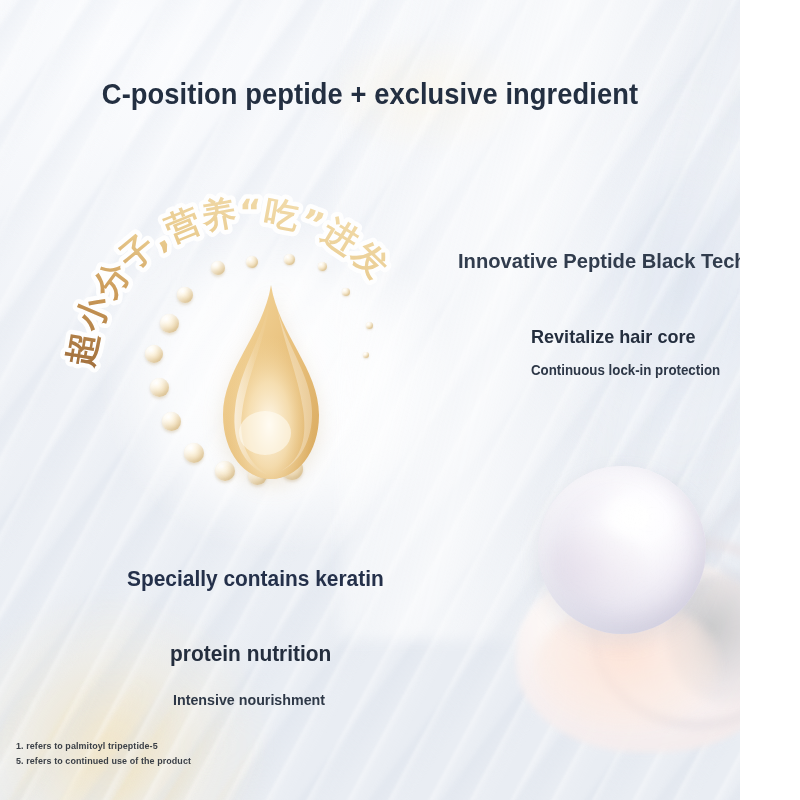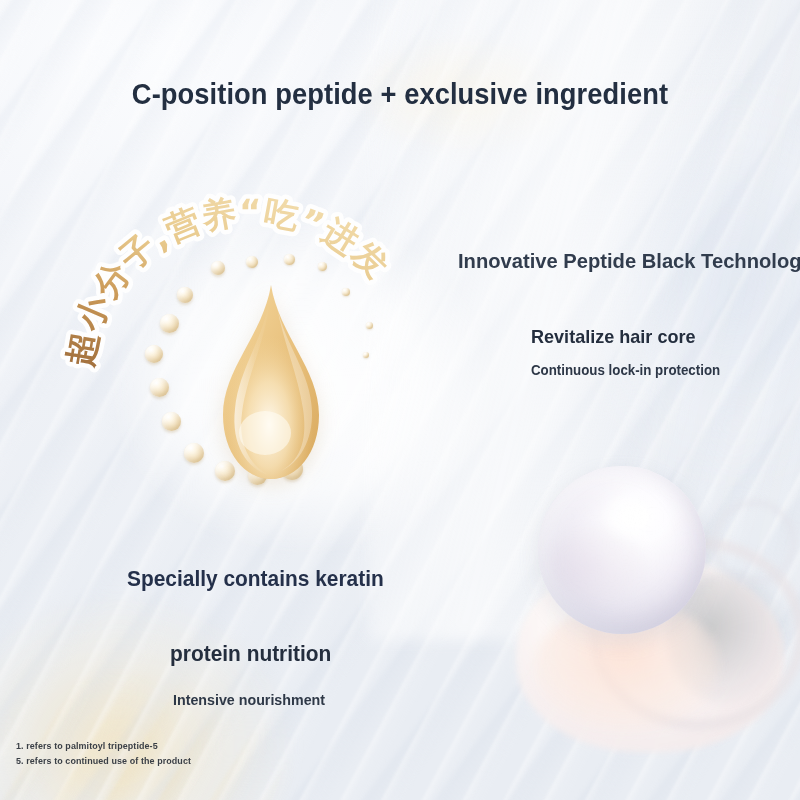--- a/index.html
+++ b/index.html
@@ -3,21 +3,21 @@
 <meta charset="utf-8">
 <title>Peptide Hair Care Promo</title>
 <style>
   html, body {
     margin: 0;
     padding: 0;
     background: #ffffff;
   }
   .stage {
     position: relative;
-    width: 800px;
+    width: 740px;
     height: 800px;
     overflow: hidden;
     font-family: "Liberation Sans", "DejaVu Sans", sans-serif;
     background: #f3f5f8;
   }
 
   
   .bg-base {
     position: absolute; inset: 0;
     background:

